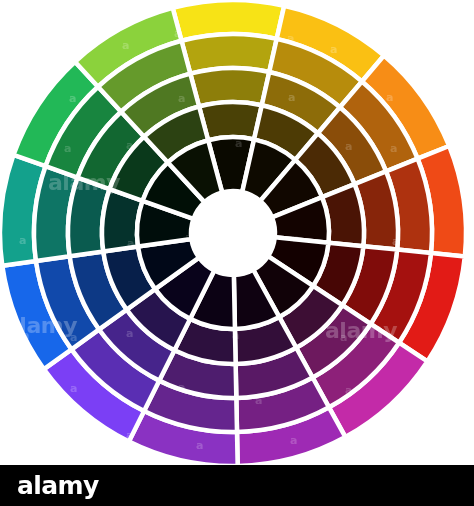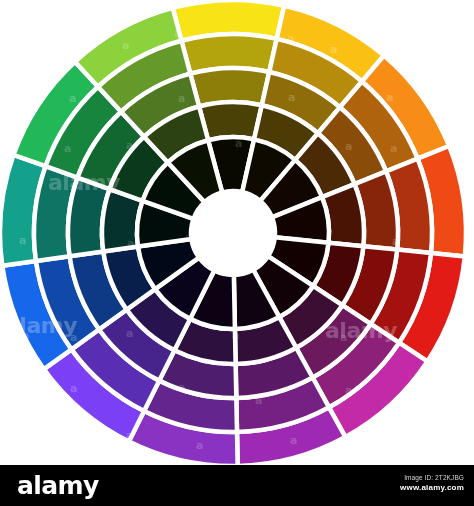--- a/index.html
+++ b/index.html
@@ -223,19 +223,15 @@
         <div class="wm-a" style="left: 290px; top: 435px; font-size: 11px; color: rgba(255, 255, 255, 0.2);">a</div>
         <div class="wm-big" style="left: 48px; top: 172px; font-size: 22px; color: rgba(255, 255, 255, 0.22);">alamy</div>
         <div class="wm-big" style="left: 322px; top: 0px; font-size: 22px; color: rgba(255, 255, 255, 0.26);">alamy</div>
         <div class="wm-big" style="left: 5px; top: 315px; font-size: 22px; color: rgba(255, 255, 255, 0.26);">alamy</div>
         <div class="wm-big" style="left: 325px; top: 320px; font-size: 22px; color: rgba(255, 255, 255, 0.24);">alamy</div>
       </div>
   </div>
 
   <div id="footer">
     <div id="logo">alamy</div>
-    <div id="footer-right">
-      <div id="image-id">Image ID: 2T2KJBG</div>
-      <div id="site">www.alamy.com</div>
-    </div>
   </div>
 
 </div>
 
 </body></html>

